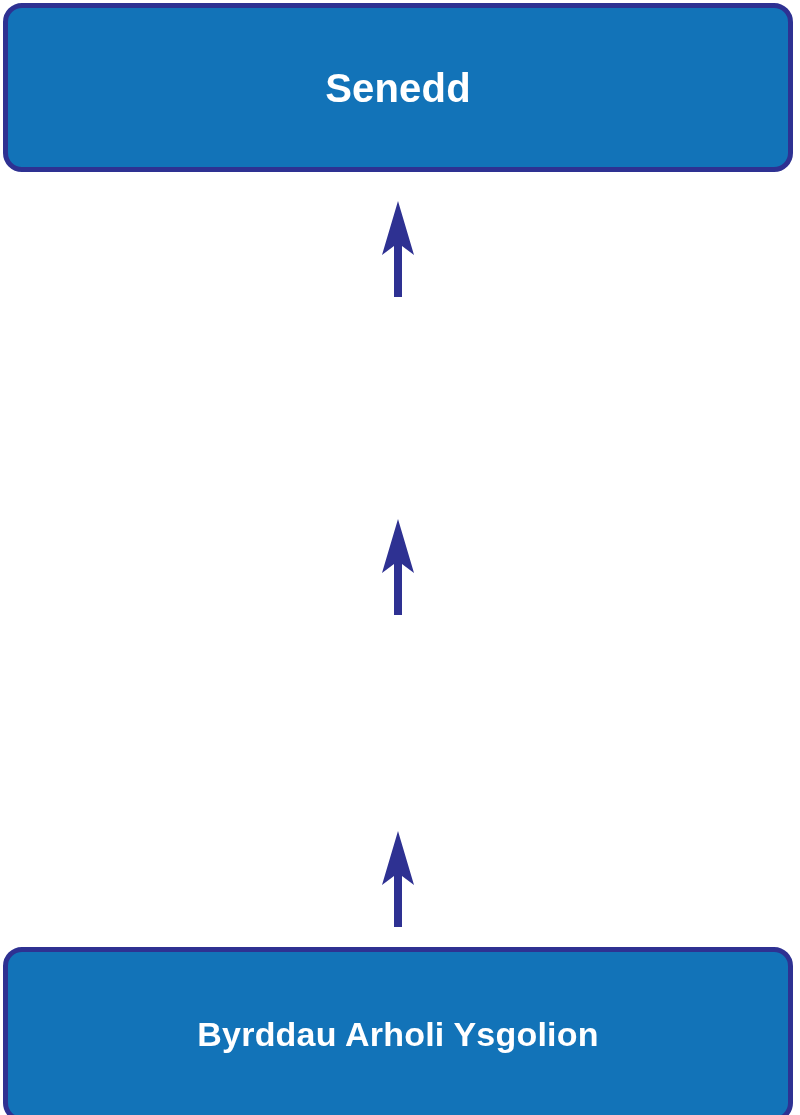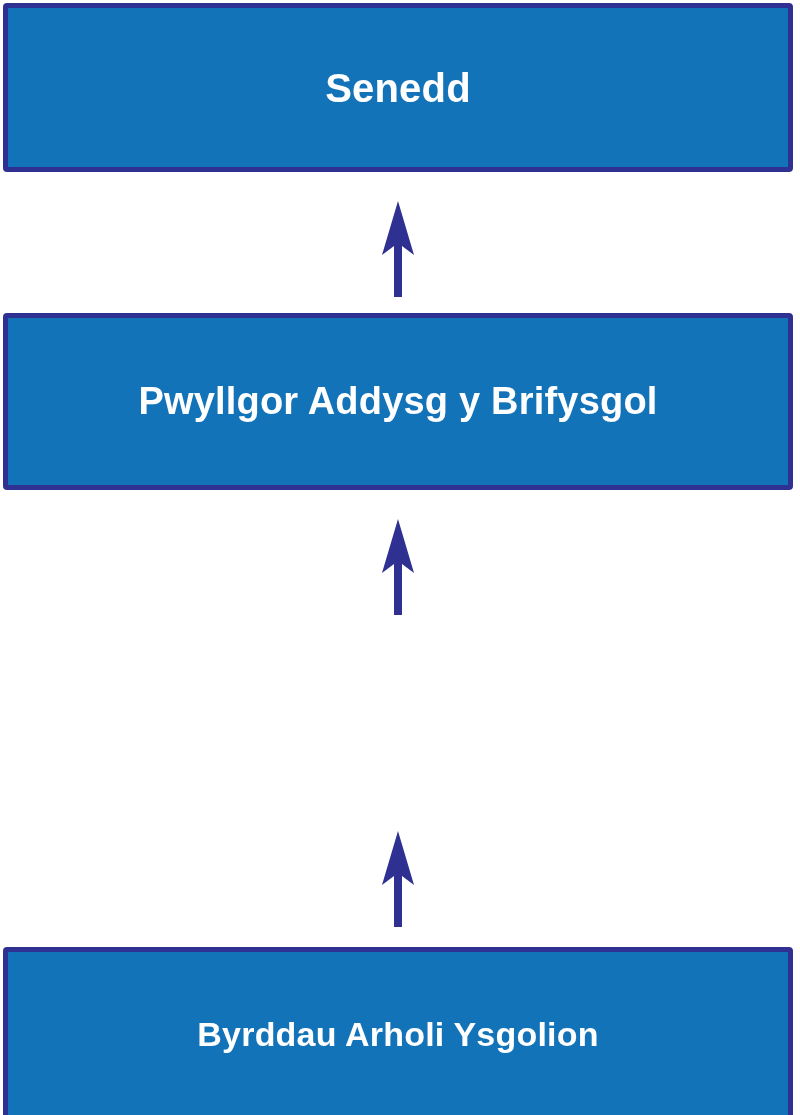--- a/index.html
+++ b/index.html
@@ -19,21 +19,21 @@
     height: 1115px;
     background: #ffffff;
   }
   .node-box {
     position: absolute;
     left: 3px;
     width: 790px;
     box-sizing: border-box;
     background: #1273B8;
     border: 5px solid #2E3192;
-    border-radius: 4px;
+    border-radius: 19px;
     display: flex;
     align-items: center;
     justify-content: center;
     text-align: center;
   }
   .node-label {
     color: #ffffff;
     font-weight: 600;
     letter-spacing: 0.2px;
     line-height: 1.1;
@@ -73,23 +73,20 @@
   <div class="node-box" id="node-0">
     <span class="node-label">Senedd</span>
   </div>
 
   <div class="arrow-connector" id="arrow-0">
     <svg viewBox="0 0 44 98" preserveAspectRatio="none">
       <path d="M22 1 L38 55 L26 46 L26 97 L18 97 L18 46 L6 55 Z" fill="#2E3192"></path>
     </svg>
   </div>
 
-  <div class="node-box" id="node-1">
-    <span class="node-label">Pwyllgor Addysg y Brifysgol</span>
-  </div>
 
   <div class="arrow-connector" id="arrow-1">
     <svg viewBox="0 0 44 98" preserveAspectRatio="none">
       <path d="M22 1 L38 55 L26 46 L26 97 L18 97 L18 46 L6 55 Z" fill="#2E3192"></path>
     </svg>
   </div>
 
 
   <div class="arrow-connector" id="arrow-2">
     <svg viewBox="0 0 44 98" preserveAspectRatio="none">

